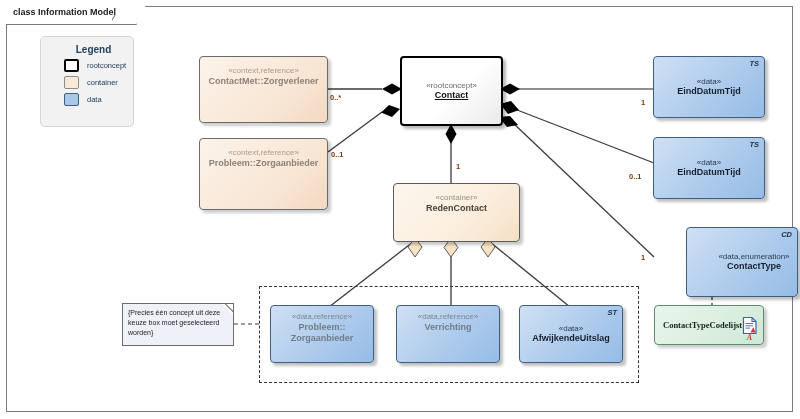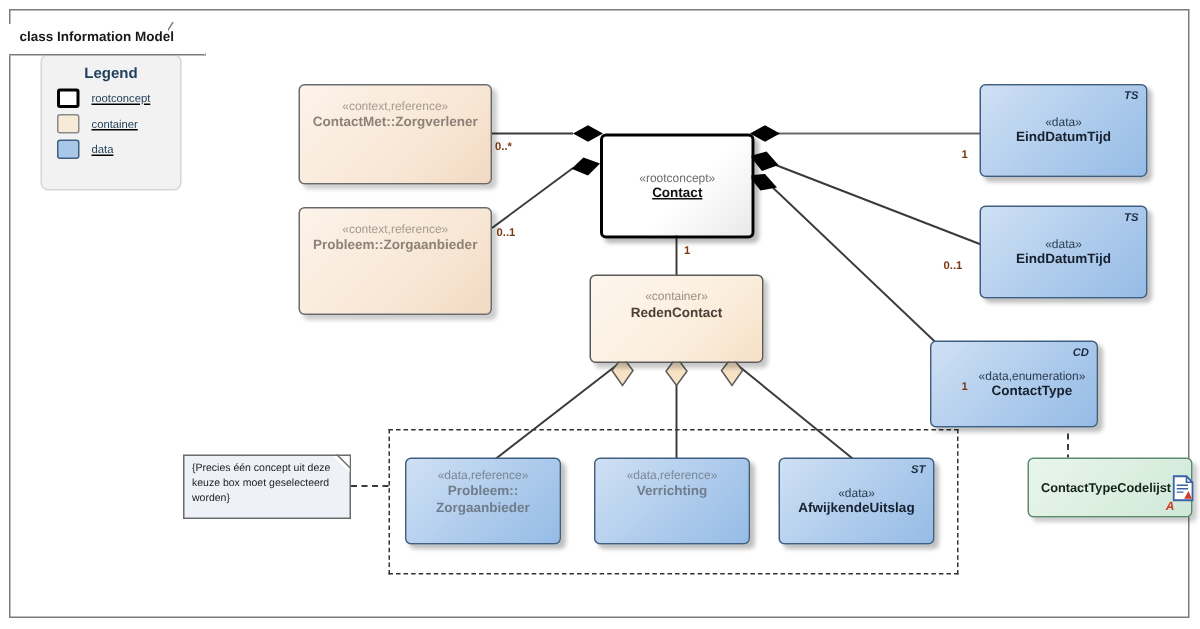--- a/index.html
+++ b/index.html
@@ -26,21 +26,21 @@
   .frame-shadow {
     position: absolute;
     left: 8px; top: 8px;
     width: 787px; height: 406px;
     background: #9b9b9b;
     z-index: -1;
   }
   
   .title-tab {
     position: absolute;
-    left: 6px; top: 16px;
+    left: 6px; top: 4px;
     height: 21px;
     padding: 3px 20px 0 7px;
     border-right: 1px solid #7a7a7a;
     border-bottom: 1px solid #7a7a7a;
     font-size: 9px;
     font-weight: bold;
     color: #1a1a1a;
     white-space: nowrap;
     background: #ffffff;
     z-index: 6;
@@ -83,21 +83,20 @@
     z-index: 3;
   }
   .node .stereo { font-size: 8px; }
   .node .nm { font-size: 9px; font-weight: bold; }
 
   
   .n-root {
     background: linear-gradient(135deg, #ffffff 0%, #ffffff 55%, #e9e9e9 100%);
     border: 2.5px solid #000000;
     box-shadow: 3px 3px 3px rgba(0,0,0,0.28);
-    margin-top: 33px;
   }
   .n-root .stereo { color: #6b6b6b; }
   .n-root .nm { color: #111111; text-decoration: underline; }
 
   
   .n-container {
     background: linear-gradient(135deg, #fdf6ee 0%, #fbeedd 60%, #f6e0c6 100%);
     border: 1.2px solid #5b5b5b;
     box-shadow: 3px 3px 3px rgba(0,0,0,0.22);
   }
@@ -160,39 +159,39 @@
     right: 11px; bottom: 2px;
     font-size: 8px;
     font-weight: bold;
     font-style: italic;
     color: #d03a2a;
   }
 
   
   .legend {
     position: absolute;
-    left: 27px; top: 36px;
+    left: 40px; top: 36px;
     width: 94px; height: 91px;
     background: #f2f2f2;
     border: 1px solid #d6d6d6;
     border-radius: 5px;
     z-index: 3;
+    padding-left: 13px;
   }
   .legend-title {
     text-align: center;
     font-size: 10px;
     font-weight: bold;
     color: #23415e;
     margin-top: 7px;
   }
   .legend-row {
     display: flex;
     align-items: center;
     margin: 4px 0 0 10px;
-    text-decoration: underline;
   }
   .sw { width: 15px; height: 13px; border-radius: 2px; margin-right: 8px; }
   .sw-root { background: #ffffff; border: 2px solid #000000; }
   .sw-container { background: #f7ead6; border: 1px solid #8a8a8a; }
   .sw-data { background: #a9c7e9; border: 1px solid #4a6party; border: 1px solid #3f5f80; }
   .legend-lbl { font-size: 7.5px; color: #24405c; }
 
   
   .note {
     position: absolute;
@@ -324,44 +323,44 @@
   <div class="node n-ref" style="left:199px; top:56px; width:129px; height:67px; justify-content:flex-start; padding-top:9px;">
     <div class="stereo">«context,reference»</div>
     <div class="nm">ContactMet::Zorgverlener</div>
   </div>
 
   <div class="node n-ref" style="left:199px; top:138px; width:129px; height:72px; justify-content:flex-start; padding-top:9px;">
     <div class="stereo">«context,reference»</div>
     <div class="nm">Probleem::Zorgaanbieder</div>
   </div>
 
-  <div class="node n-container" style="left:393px; top:183px; width:116px; height:59px; justify-content:flex-start; padding-top:9px;">
+  <div class="node n-container" style="left:393px; top:183px; width:127px; height:59px; justify-content:flex-start; padding-top:9px;">
     <div class="stereo">«container»</div>
     <div class="nm">RedenContact</div>
   </div>
 
   <div class="node n-data" style="left:653px; top:56px; width:112px; height:62px;">
     <div class="corner-tag">TS</div>
     <div class="stereo">«data»</div>
     <div class="nm">EindDatumTijd</div>
   </div>
 
   <div class="node n-data" style="left:653px; top:137px; width:112px; height:62px;">
     <div class="corner-tag">TS</div>
     <div class="stereo">«data»</div>
     <div class="nm">EindDatumTijd</div>
   </div>
 
-  <div class="node n-data" style="left:620px; top:227px; width:112px; height:58px;padding-left:24px;">
+  <div class="node n-data" style="left:686px; top:227px; width:112px; height:70px;padding-left:24px;">
     <div class="corner-tag">CD</div>
     <div class="stereo">«data,enumeration»</div>
     <div class="nm">ContactType</div>
   </div>
 
-  <div class="n-artifact" style="left:685px; top:305px; width:110px; height:40px;">
+  <div class="n-artifact" style="left:654px; top:305px; width:110px; height:40px;font-family:Liberation Serif, serif;">
     <div class="art-label">ContactTypeCodelijst</div>
     <div class="art-icon">
       <svg width="16" height="19" viewBox="0 0 16 19">
         <path d="M1.5 1.5 H10 L14 5.5 V17.5 H1.5 Z" fill="#ffffff" stroke="#3a63a8" stroke-width="1.2"></path>
         <path d="M10 1.5 V5.5 H14" fill="none" stroke="#3a63a8" stroke-width="1.1"></path>
         <line x1="3.5" y1="7.5" x2="11" y2="7.5" stroke="#3a63a8" stroke-width="0.9"></line>
         <line x1="3.5" y1="9.8" x2="11" y2="9.8" stroke="#3a63a8" stroke-width="0.9"></line>
         <line x1="3.5" y1="12.1" x2="8" y2="12.1" stroke="#3a63a8" stroke-width="0.9"></line>
         <path d="M8.5 16.5 L11.3 11.3 L13.6 16.5 Z" fill="#d03a2a"></path>
       </svg>

